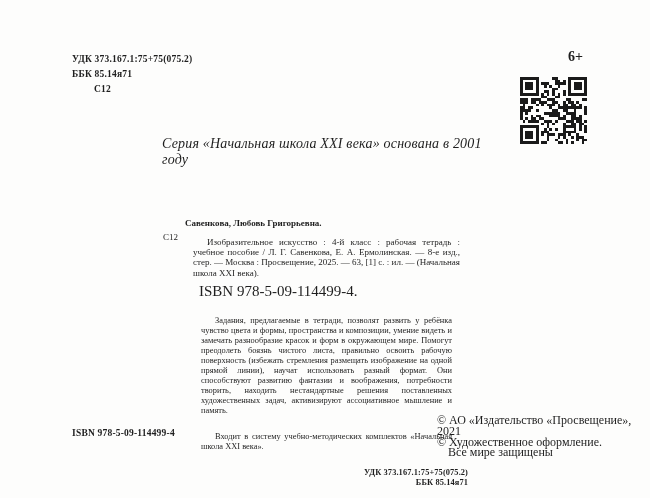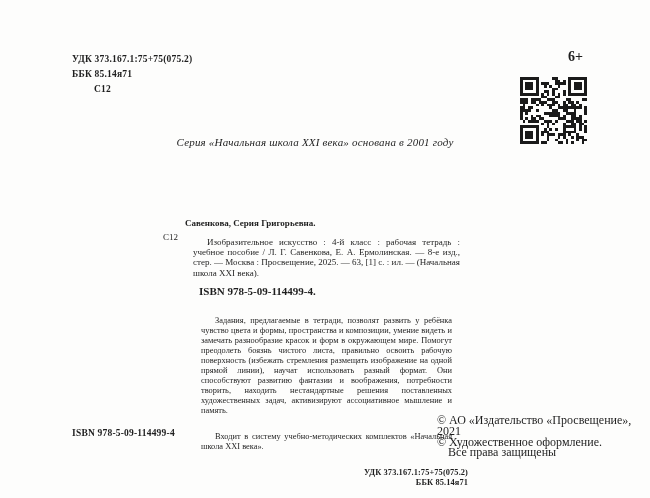--- a/index.html
+++ b/index.html
@@ -23,29 +23,29 @@
   .imprint-top .code{padding-left:22px;}
 
   
   .age{left:568px;top:49px;font-weight:bold;font-size:14px;}
 
   
   .qr{left:520px;top:77px;width:67px;height:67px;}
   .qr svg{width:100%;height:100%;display:block;}
 
   
-  .series{left:150px;top:136px;width:330px;text-align:center;
-    font-style:italic;font-size:11px;letter-spacing:.2px;}
+  .series{left:162px;top:136px;width:330px;
+    font-style:italic;font-size:14px;letter-spacing:.2px;}
 
   
   .cat-code{left:163px;top:232px;font-size:9px;}
   .cat-col{left:185px;top:218px;width:283px;}
   .author{font-weight:bold;font-size:9px;margin:0 0 2px 0;line-height:11px;}
   .desc{font-size:9px;line-height:10.2px;text-align:justify;text-indent:14px;margin:8px;}
-  .isbn-mid{font-weight:bold;font-size:11px;line-height:10px;padding-left:14px;margin:4px 0 20px 0;}
+  .isbn-mid{font-weight:normal;font-size:15px;line-height:10px;padding-left:14px;margin:4px 0 20px 0;}
   .annot{font-size:8.4px;line-height:10px;text-align:justify;text-indent:14px;margin:16px;}
   .annot + .annot{margin-top:1px;}
   .udk-footer{font-weight:bold;font-size:8.4px;line-height:10px;text-align:right;margin-top:2px;letter-spacing:.1px;}
 
   
   .isbn-bottom{left:72px;top:428px;font-weight:bold;font-size:9.5px;letter-spacing:.2px;}
   .copyright{left:437px;top:415px;font-size:12px;line-height:10.8px;}
   .copyright .indent{padding-left:11px;}
 </style>
 </head>
@@ -283,30 +283,30 @@
         <rect x="2" y="20" width="3" height="3"></rect>
       </g>
     </svg>
 </div>
 
 <div class="abs series">Серия «Начальная школа XXI века» основана в 2001 году</div>
 
 <div class="abs cat-code">С12</div>
 
 <div class="abs cat-col">
-  <p class="author">Савенкова, Серия Григорьевна.</p>
+  <p class="author">Савенкова, Любовь Григорьевна.</p>
   <p class="desc">Изобразительное искусство : 4-й класс : рабочая тетрадь : учебное пособие / Л. Г. Савенкова, Е. А. Ермолинская. — 8-е изд., стер. — Москва : Просвещение, 2025. — 63, [1] с. : ил. — (Начальная школа XXI века).</p>
   <p class="isbn-mid">ISBN 978-5-09-114499-4.</p>
   <p class="annot">Задания, предлагаемые в тетради, позволят развить у ребёнка чувство цвета и формы, пространства и композиции, умение видеть и замечать разнообразие красок и форм в окружающем мире. Помогут преодолеть боязнь чистого листа, правильно освоить рабочую поверхность (избежать стремления размещать изображение на одной прямой линии), научат использовать разный формат. Они способствуют развитию фантазии и воображения, потребности творить, находить нестандартные решения поставленных художественных задач, активизируют ассоциативное мышление и память.</p>
   <p class="annot">Входит в систему учебно-методических комплектов «Начальная школа XXI века».</p>
   <div class="udk-footer">
     <div>УДК 373.167.1:75+75(075.2)</div>
     <div>ББК 85.14я71</div>
   </div>
 </div>
 
 <div class="abs isbn-bottom">ISBN 978-5-09-114499-4</div>
 
 <div class="abs copyright">
   <div>© АО «Издательство «Просвещение», 2021</div>
   <div>© Художественное оформление.</div>
-  <div class="indent">Все права защищены</div>
+  <div class="indent">Все мире защищены</div>
 </div>
 
 </body></html>

